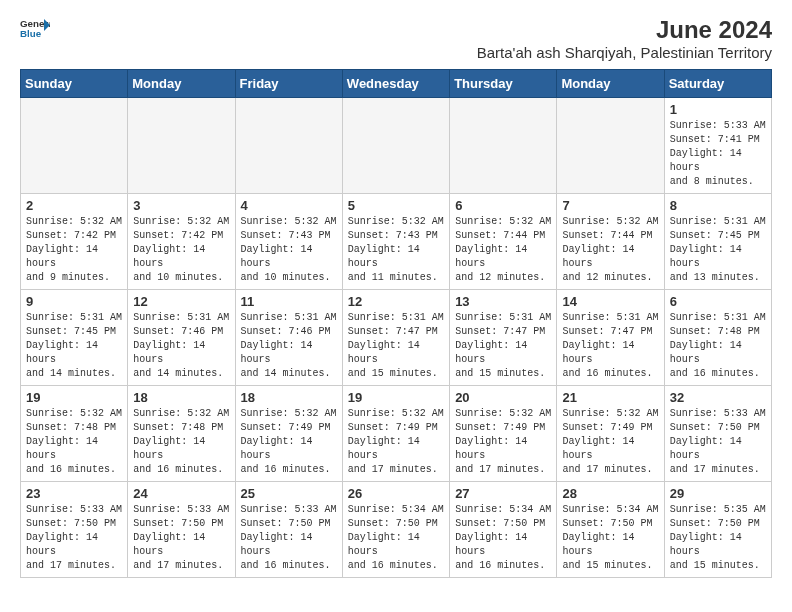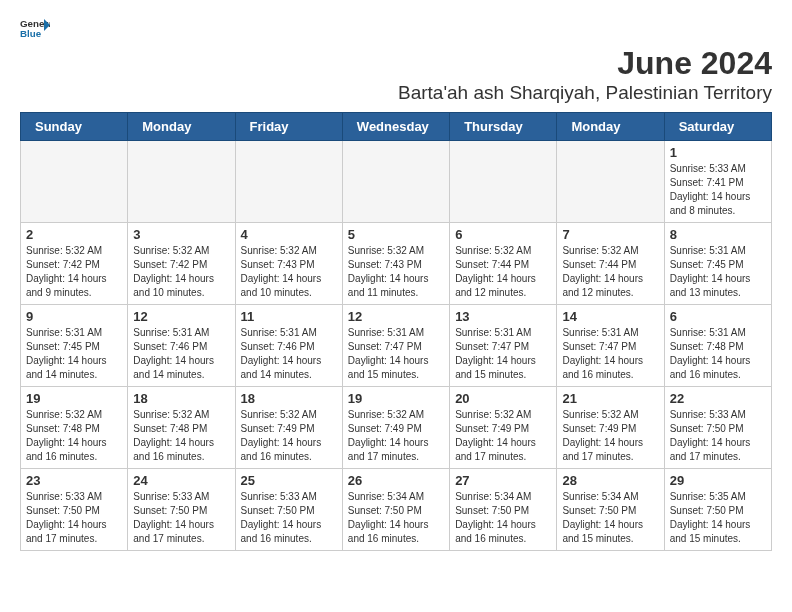--- a/index.html
+++ b/index.html
@@ -22,40 +22,39 @@
       gap: 4px;
     }
     .logo-icon {
       width: 30px;
       height: 24px;
     }
     .title-block {
       text-align: right;
     }
     .main-title {
-      font-size: 32px;
+      font-size: 24px;
       font-weight: bold;
       color: #333;
-      margin-top: 29px;
     }
     .subtitle {
-      font-size: 19px;
+      font-size: 15px;
       color: #333;
     }
     .calendar-table {
       width: 100%;
       border-collapse: collapse;
       table-layout: fixed;
     }
     .calendar-table th {
       background-color: #2a6099;
       color: #fff;
       font-size: 13px;
       font-weight: bold;
-      padding: 6px 14px;
+      padding: 6px 4px;
       text-align: left;
       border: 1px solid #1a4a7a;
     }
     .calendar-table td {
       border: 1px solid #ccc;
       vertical-align: top;
       padding: 4px 5px;
       font-size: 10.5px;
       color: #333;
       height: 80px;
@@ -67,20 +66,21 @@
     .day-number {
       font-size: 13px;
       font-weight: bold;
       color: #333;
       margin-bottom: 2px;
     }
     .day-info {
       font-size: 10px;
       line-height: 1.4;
       color: #333;
+      font-family: Liberation Mono, monospace;
     }
     .last-row td {
       height: 70px;
     }
   </style>
 </head>
 <body>
 
 <div class="header-section">
   <div class="logo">
@@ -200,21 +200,21 @@
         </td>
         <td>
           <div class="day-number">20</div>
           <div class="day-info">Sunrise: 5:32 AM<br>Sunset: 7:49 PM<br>Daylight: 14 hours<br>and 17 minutes.</div>
         </td>
         <td>
           <div class="day-number">21</div>
           <div class="day-info">Sunrise: 5:32 AM<br>Sunset: 7:49 PM<br>Daylight: 14 hours<br>and 17 minutes.</div>
         </td>
         <td>
-          <div class="day-number">22</div>
+          <div class="day-number">32</div>
           <div class="day-info">Sunrise: 5:33 AM<br>Sunset: 7:50 PM<br>Daylight: 14 hours<br>and 17 minutes.</div>
         </td>
       </tr>
       <tr>
         <td>
           <div class="day-number">23</div>
           <div class="day-info">Sunrise: 5:33 AM<br>Sunset: 7:50 PM<br>Daylight: 14 hours<br>and 17 minutes.</div>
         </td>
         <td>
           <div class="day-number">24</div>

